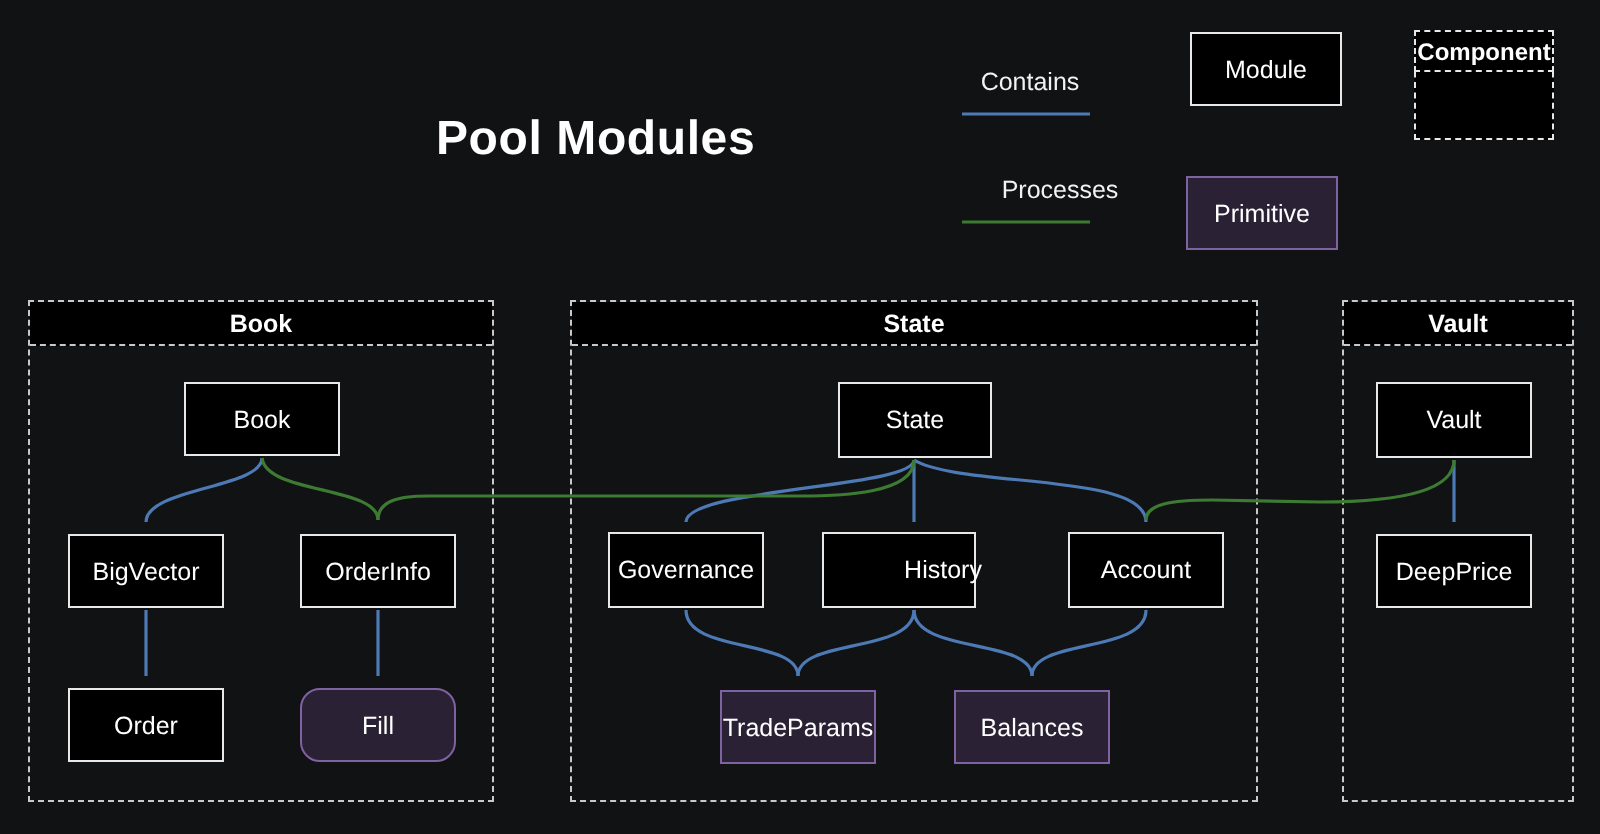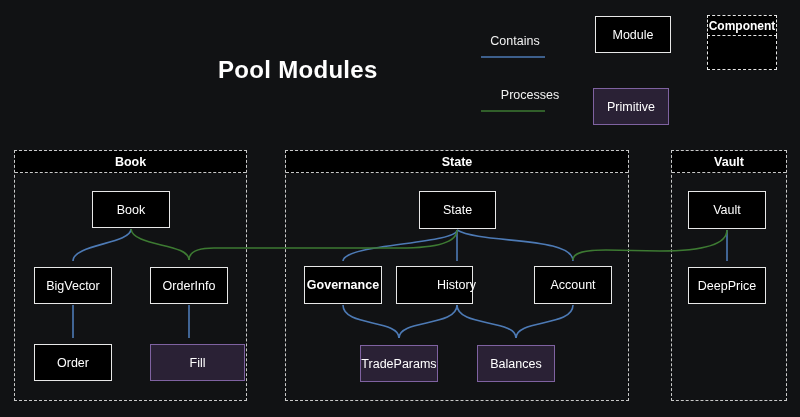--- a/index.html
+++ b/index.html
@@ -124,31 +124,31 @@
   </div>
   <div class="node module" style="left:34px;top:267px;width:78px;height:37px;">
     <span>BigVector</span>
   </div>
   <div class="node module" style="left:150px;top:267px;width:78px;height:37px;">
     <span>OrderInfo</span>
   </div>
   <div class="node module" style="left:34px;top:344px;width:78px;height:37px;">
     <span>Order</span>
   </div>
-  <div class="node primitive" style="left:150px;top:344px;width:95px;height:37px;">
+  <div class="node primitive" style="left:150px;top:344px;width:78px;height:37px;border-radius:10px;">
     <span>Fill</span>
   </div>
 
   <div class="node module" style="left:419px;top:191px;width:77px;height:38px;">
     <span>State</span>
   </div>
-  <div class="node module" style="left:304px;top:266px;width:78px;height:38px;font-weight:bold;">
+  <div class="node module" style="left:304px;top:266px;width:78px;height:38px;">
     <span>Governance</span>
   </div>
-  <div class="node module" style="left:396px;top:266px;width:77px;height:38px;padding-left:44px;">
+  <div class="node module" style="left:411px;top:266px;width:77px;height:38px;padding-left:44px;">
     <span>History</span>
   </div>
   <div class="node module" style="left:534px;top:266px;width:78px;height:38px;text-align:center;">
     <span>Account</span>
   </div>
   <div class="node primitive" style="left:477px;top:345px;width:78px;height:37px;">
     <span>Balances</span>
   </div>
   <div class="node primitive" style="left:360px;top:345px;width:78px;height:37px;">
     <span>TradeParams</span>

